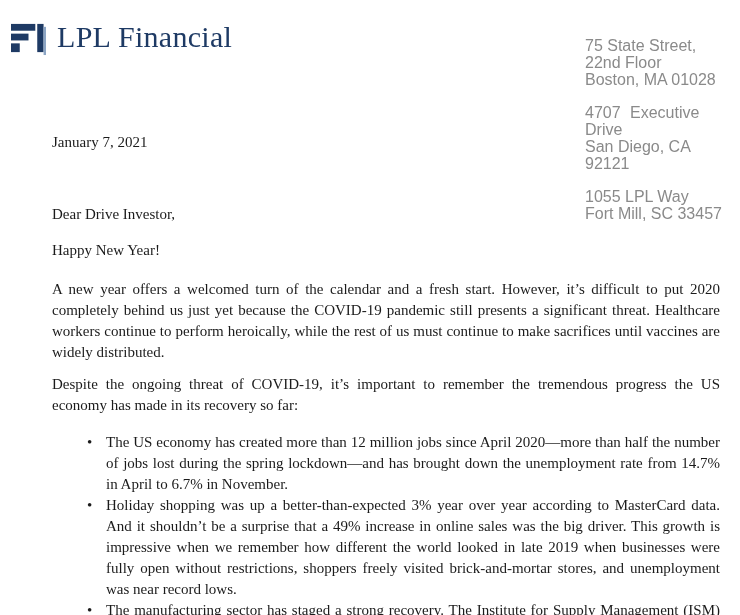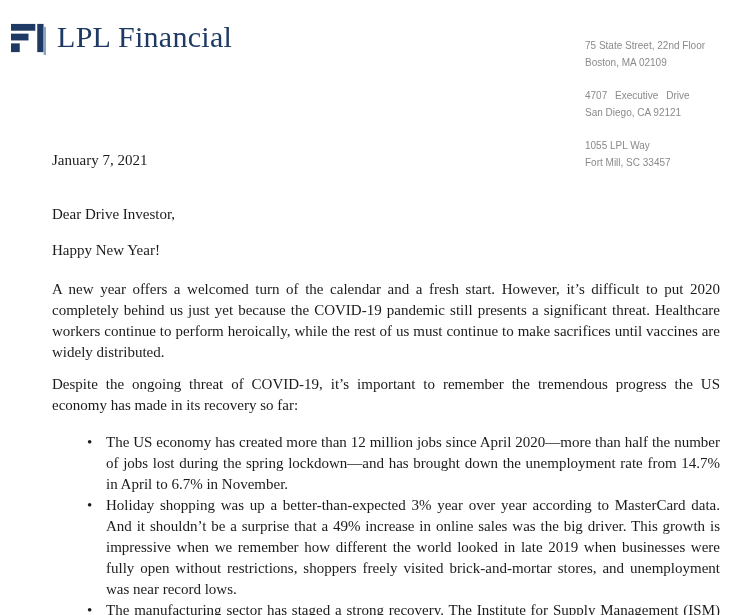--- a/index.html
+++ b/index.html
@@ -32,31 +32,31 @@
     color: var(--navy, #1e3a64);
     letter-spacing: 0.3px;
     padding-bottom: 3px;
   }
   .addresses {
     position: absolute;
     left: 585px;
     top: 37px;
     width: 150px;
     font-family: "Liberation Sans", sans-serif;
-    font-size: 10px;
+    font-size: 16px;
     line-height: 17px;
     color: var(--address-gray, #8a8a8a);
   }
   .addr { margin-bottom: 16px; }
   .wide-spacing { word-spacing: 5px; }
   
   .date {
     position: absolute;
     left: 52px;
-    top: 150px;
+    top: 132px;
     font-size: 15px;
     line-height: 21px;
   }
   .body {
     position: absolute;
     left: 52px;
     top: 204px;
     width: 668px;
     font-size: 15px;
     line-height: 21px;
@@ -91,21 +91,21 @@
       <rect class="icon-light" x="33.5" y="6" width="2.5" height="29"></rect>
       <rect class="icon-dark" x="0" y="13" width="18" height="7"></rect>
       <rect class="icon-dark" x="0" y="23" width="9" height="9"></rect>
     </svg>
     <span class="logo-text">LPL Financial</span>
   </div>
 
   <div class="addresses">
     <div class="addr">
       <div>75 State Street, 22nd Floor</div>
-      <div>Boston, MA 02109</div>
+      <div>Boston, MA 01028</div>
     </div>
     <div class="addr">
       <div class="wide-spacing">4707 Executive Drive</div>
       <div>San Diego, CA 92121</div>
     </div>
     <div class="addr">
       <div>1055 LPL Way</div>
       <div>Fort Mill, SC 33457</div>
     </div>
   </div>

